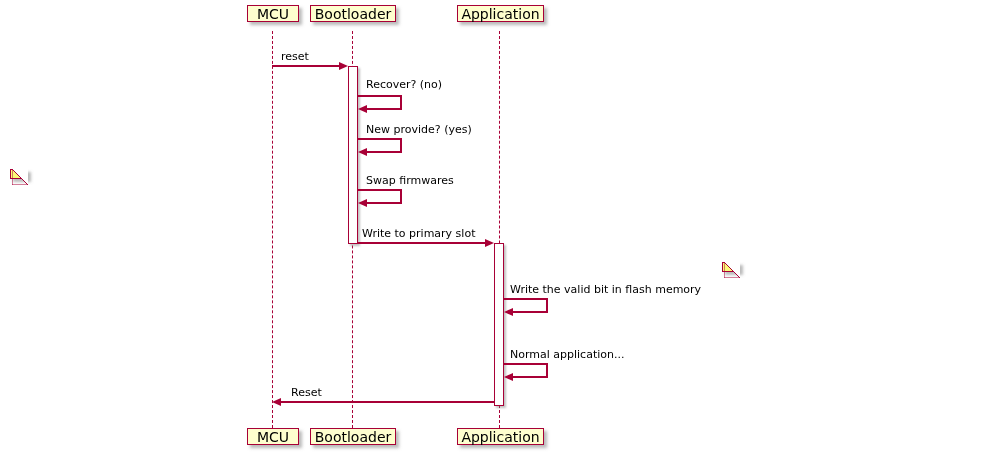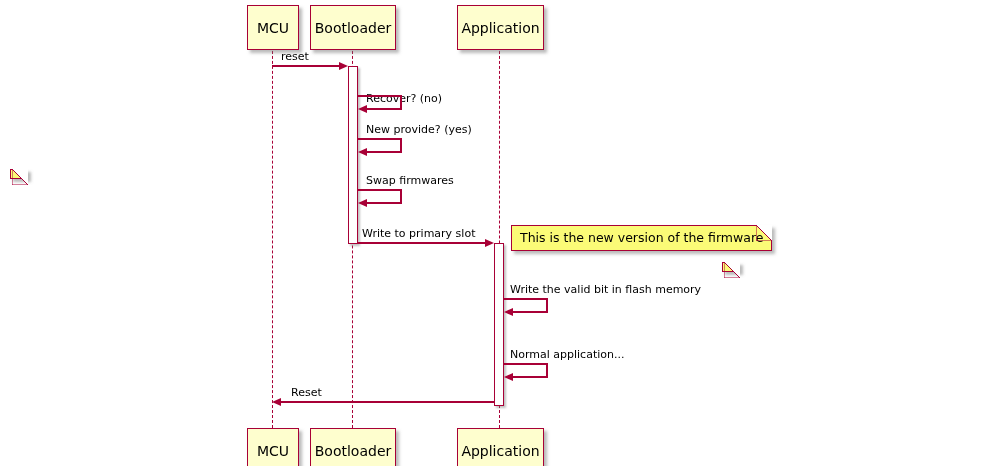--- a/index.html
+++ b/index.html
@@ -5,21 +5,21 @@
   * { margin:0; padding:0; box-sizing:border-box; }
   html,body { background:#ffffff; }
   body { font-family:"DejaVu Sans","Liberation Sans",sans-serif; color:#000; }
   .canvas { position:relative; width:984px; height:466px; background:#ffffff; overflow:hidden; }
 
   .lifeline { position:absolute; top:31px; height:397px; width:0; border-left:1px dashed #A80036; }
 
   .activation { position:absolute; width:10px; background:#ffffff; border:1px solid #A80036;
                 box-shadow:2px 2px 2px rgba(120,120,120,0.45); }
 
-  .participant { position:absolute; height:45px; background:#FEFECE; border:1.5px solid #A80036;
+  .participant { position:absolute; height:17px; background:#FEFECE; border:1.5px solid #A80036;
                  box-shadow:3px 3px 3px rgba(120,120,120,0.5);
                  display:flex; align-items:center; justify-content:center; font-size:14px; }
 
   .msg-label { position:absolute; font-size:11px; white-space:nowrap; }
   .hline { position:absolute; height:2px; background:#A80036; }
   .vline { position:absolute; width:2px; background:#A80036; }
   .head-right { position:absolute; width:0; height:0;
                 border-top:4px solid transparent; border-bottom:4px solid transparent;
                 border-left:9px solid #A80036; }
   .head-left  { position:absolute; width:0; height:0;
@@ -40,21 +40,21 @@
   <div class="lifeline" style="left:352px"></div>
   <div class="lifeline" style="left:499px"></div>
 
   <div class="activation" style="left:348px;top:66px;height:178px"></div>
   <div class="activation" style="left:494px;top:243px;height:163px"></div>
 
   <div class="msg-label" style="left:281px;top:50px">reset</div>
   <div class="hline" style="left:272px;top:65px;width:68px"></div>
   <div class="head-right" style="left:339px;top:62px"></div>
 
-  <div class="msg-label" style="left:366px;top:92px">Recover? (no)</div>
+  <div class="msg-label" style="left:366px;top:78px">Recover? (no)</div>
   <div class="hline" style="left:358px;top:95px;width:44px"></div>
   <div class="vline" style="left:400px;top:95px;height:15px"></div>
   <div class="hline" style="left:366px;top:108px;width:36px"></div>
   <div class="head-left" style="left:358px;top:105px"></div>
 
   <div class="msg-label" style="left:366px;top:123px">New provide? (yes)</div>
   <div class="hline" style="left:358px;top:138px;width:44px"></div>
   <div class="vline" style="left:400px;top:138px;height:15px"></div>
   <div class="hline" style="left:366px;top:151px;width:36px"></div>
   <div class="head-left" style="left:358px;top:148px"></div>
@@ -106,28 +106,20 @@
   </div>
 
   <div class="note" style="left:10px;top:169px">
     <svg class="fold" width="16" height="16" viewBox="0 0 16 16">
       <polygon points="0,0 16,0 16,16" fill="#FFFFFF"></polygon>
       <line x1="0" y1="0" x2="16" y2="16" stroke="#A80036" stroke-width="1"></line>
       <polyline points="0,0 0,16 16,16" fill="none" stroke="#A80036" stroke-width="1"></polyline>
     </svg>
   </div>
 
-  <div class="note" style="left:511px;top:225px">
-    <svg class="fold" width="16" height="16" viewBox="0 0 16 16">
-      <polygon points="0,0 16,0 16,16" fill="#FFFFFF"></polygon>
-      <line x1="0" y1="0" x2="16" y2="16" stroke="#A80036" stroke-width="1"></line>
-      <polyline points="0,0 0,16 16,16" fill="none" stroke="#A80036" stroke-width="1"></polyline>
-    </svg>
-    <span class="note-text">This is the new version of the firmware</span>
-  </div>
 
   <div class="note" style="left:722px;top:262px">
     <svg class="fold" width="16" height="16" viewBox="0 0 16 16">
       <polygon points="0,0 16,0 16,16" fill="#FFFFFF"></polygon>
       <line x1="0" y1="0" x2="16" y2="16" stroke="#A80036" stroke-width="1"></line>
       <polyline points="0,0 0,16 16,16" fill="none" stroke="#A80036" stroke-width="1"></polyline>
     </svg>
   </div>
 
 </div>

